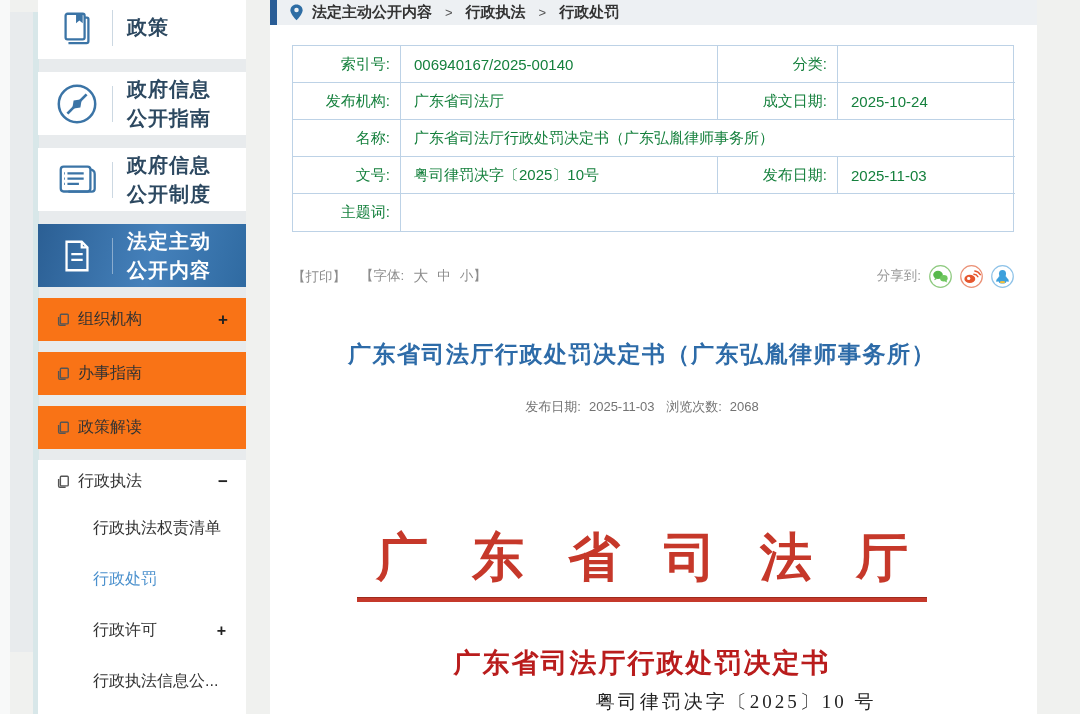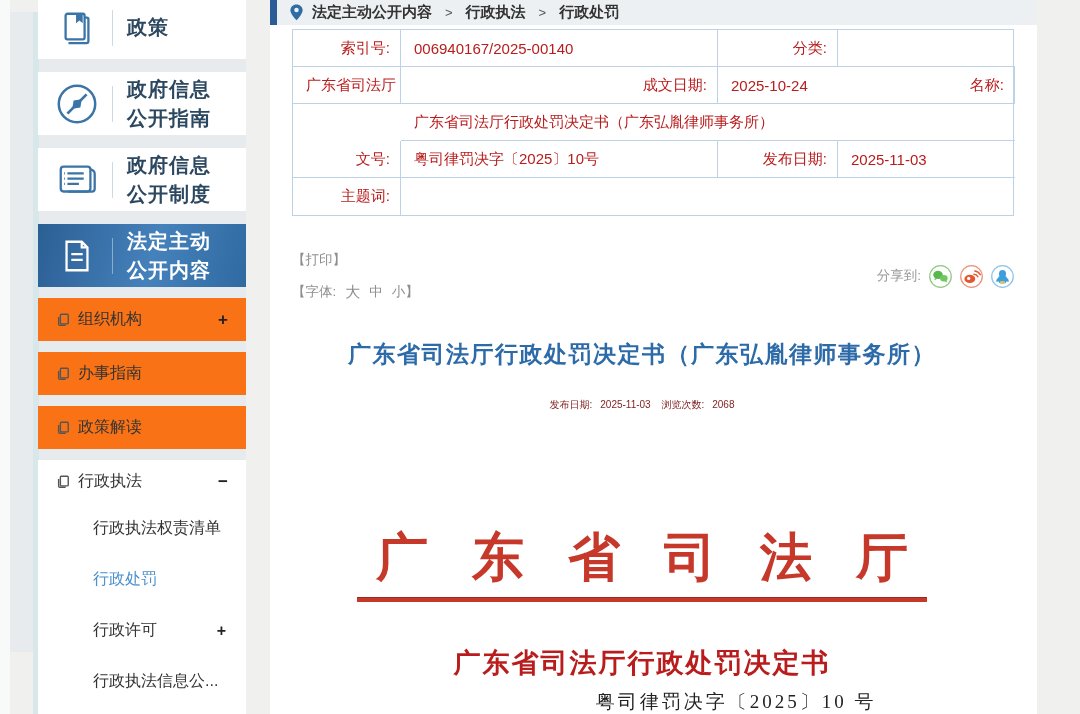--- a/index.html
+++ b/index.html
@@ -52,49 +52,49 @@
   .content { position:absolute; left:270px; top:0; width:767px; height:714px; background:#fff; }
   .breadcrumb {
     height:25px; background:#edf0f3; border-left:7px solid #2a5d96;
     display:flex; align-items:center; padding-left:13px; gap:9px;
     font-size:15px; font-weight:700; color:#333;
   }
   .breadcrumb .sep { color:#555; font-weight:400; margin:0 4px; font-size:13px; }
   .crumb { cursor:pointer; }
   
   .info-table {
-    position:absolute; left:22px; top:29px; width:722px;
+    position:absolute; left:22px; top:45px; width:722px;
     display:grid; grid-template-columns:108px 317px 120px 177px;
-    border:1px solid #bdd2e6; background:#fff; font-size:15px; color:#b91c1c;
+    border:1px solid #bdd2e6; background:#fff; font-size:15px; color:#15803d;
   }
   .it-cell { border-right:1px solid #bdd2e6; border-bottom:1px solid #bdd2e6; height:37px; display:flex; align-items:center; }
   .it-cell.lbl { justify-content:flex-end; padding-right:10px; font-weight:500; }
   .it-cell.val { padding-left:13px; }
   .it-cell.span3 { grid-column:2/5; }
   .it-cell.no-r { border-right:none; }
   .it-cell.no-b { border-bottom:none; }
   
   .toolbar {
     position:absolute; left:22px; top:260px; width:722px; height:32px;
     display:flex; align-items:center; color:#8d8d8d; font-size:13.5px;
   }
-  .toolbar .tb-left { display:flex; gap:14px; align-items:flex-start;flex-direction:column; }
+  .toolbar .tb-left { display:flex; gap:14px; align-items:flex-end; }
   .toolbar .font-sizes { display:flex; gap:9px; align-items:center; }
   .toolbar .fs { cursor:pointer; }
   .toolbar .fs-large { font-size:15px; }
   .toolbar .tb-right { margin-left:auto; display:flex; align-items:center; gap:8px; color:#999; }
   .share-icon { display:flex; cursor:pointer; }
   
   .article-title {
     position:absolute; left:0; top:339px; width:744px; text-align:center;
     color:#2d6ba8; font-size:23px; font-weight:700; letter-spacing:1.5px;
   }
   .article-meta {
     position:absolute; left:0; top:398px; width:744px; text-align:center;
-    color:#7f1d1d; font-size:10px;
+    color:#737373; font-size:13px;
   }
   .article-meta span { margin:0 4px; }
   
   .doc-letterhead {
     position:absolute; left:0; top:523px; width:744px; text-align:center;
     font-family:"Liberation Serif","DejaVu Serif",serif;
     color:#c6382a; font-size:52px; font-weight:700;
   }
   .doc-letterhead span { letter-spacing:44px; margin-right:-44px; }
   .doc-redline {
@@ -260,20 +260,21 @@
     <span class="sep">&gt;</span>
     <span class="crumb">行政处罚</span>
   </div>
 
   <div class="info-table">
     <div class="it-cell lbl">索引号:</div>
     <div class="it-cell val">006940167/2025-00140</div>
     <div class="it-cell lbl">分类:</div>
     <div class="it-cell val no-r"></div>
 
+    <div class="it-cell lbl">发布机构:</div>
     <div class="it-cell val">广东省司法厅</div>
     <div class="it-cell lbl">成文日期:</div>
     <div class="it-cell val no-r">2025-10-24</div>
 
     <div class="it-cell lbl">名称:</div>
     <div class="it-cell val span3 no-r">广东省司法厅行政处罚决定书（广东弘胤律师事务所）</div>
 
     <div class="it-cell lbl">文号:</div>
     <div class="it-cell val">粤司律罚决字〔2025〕10号</div>
     <div class="it-cell lbl">发布日期:</div>

